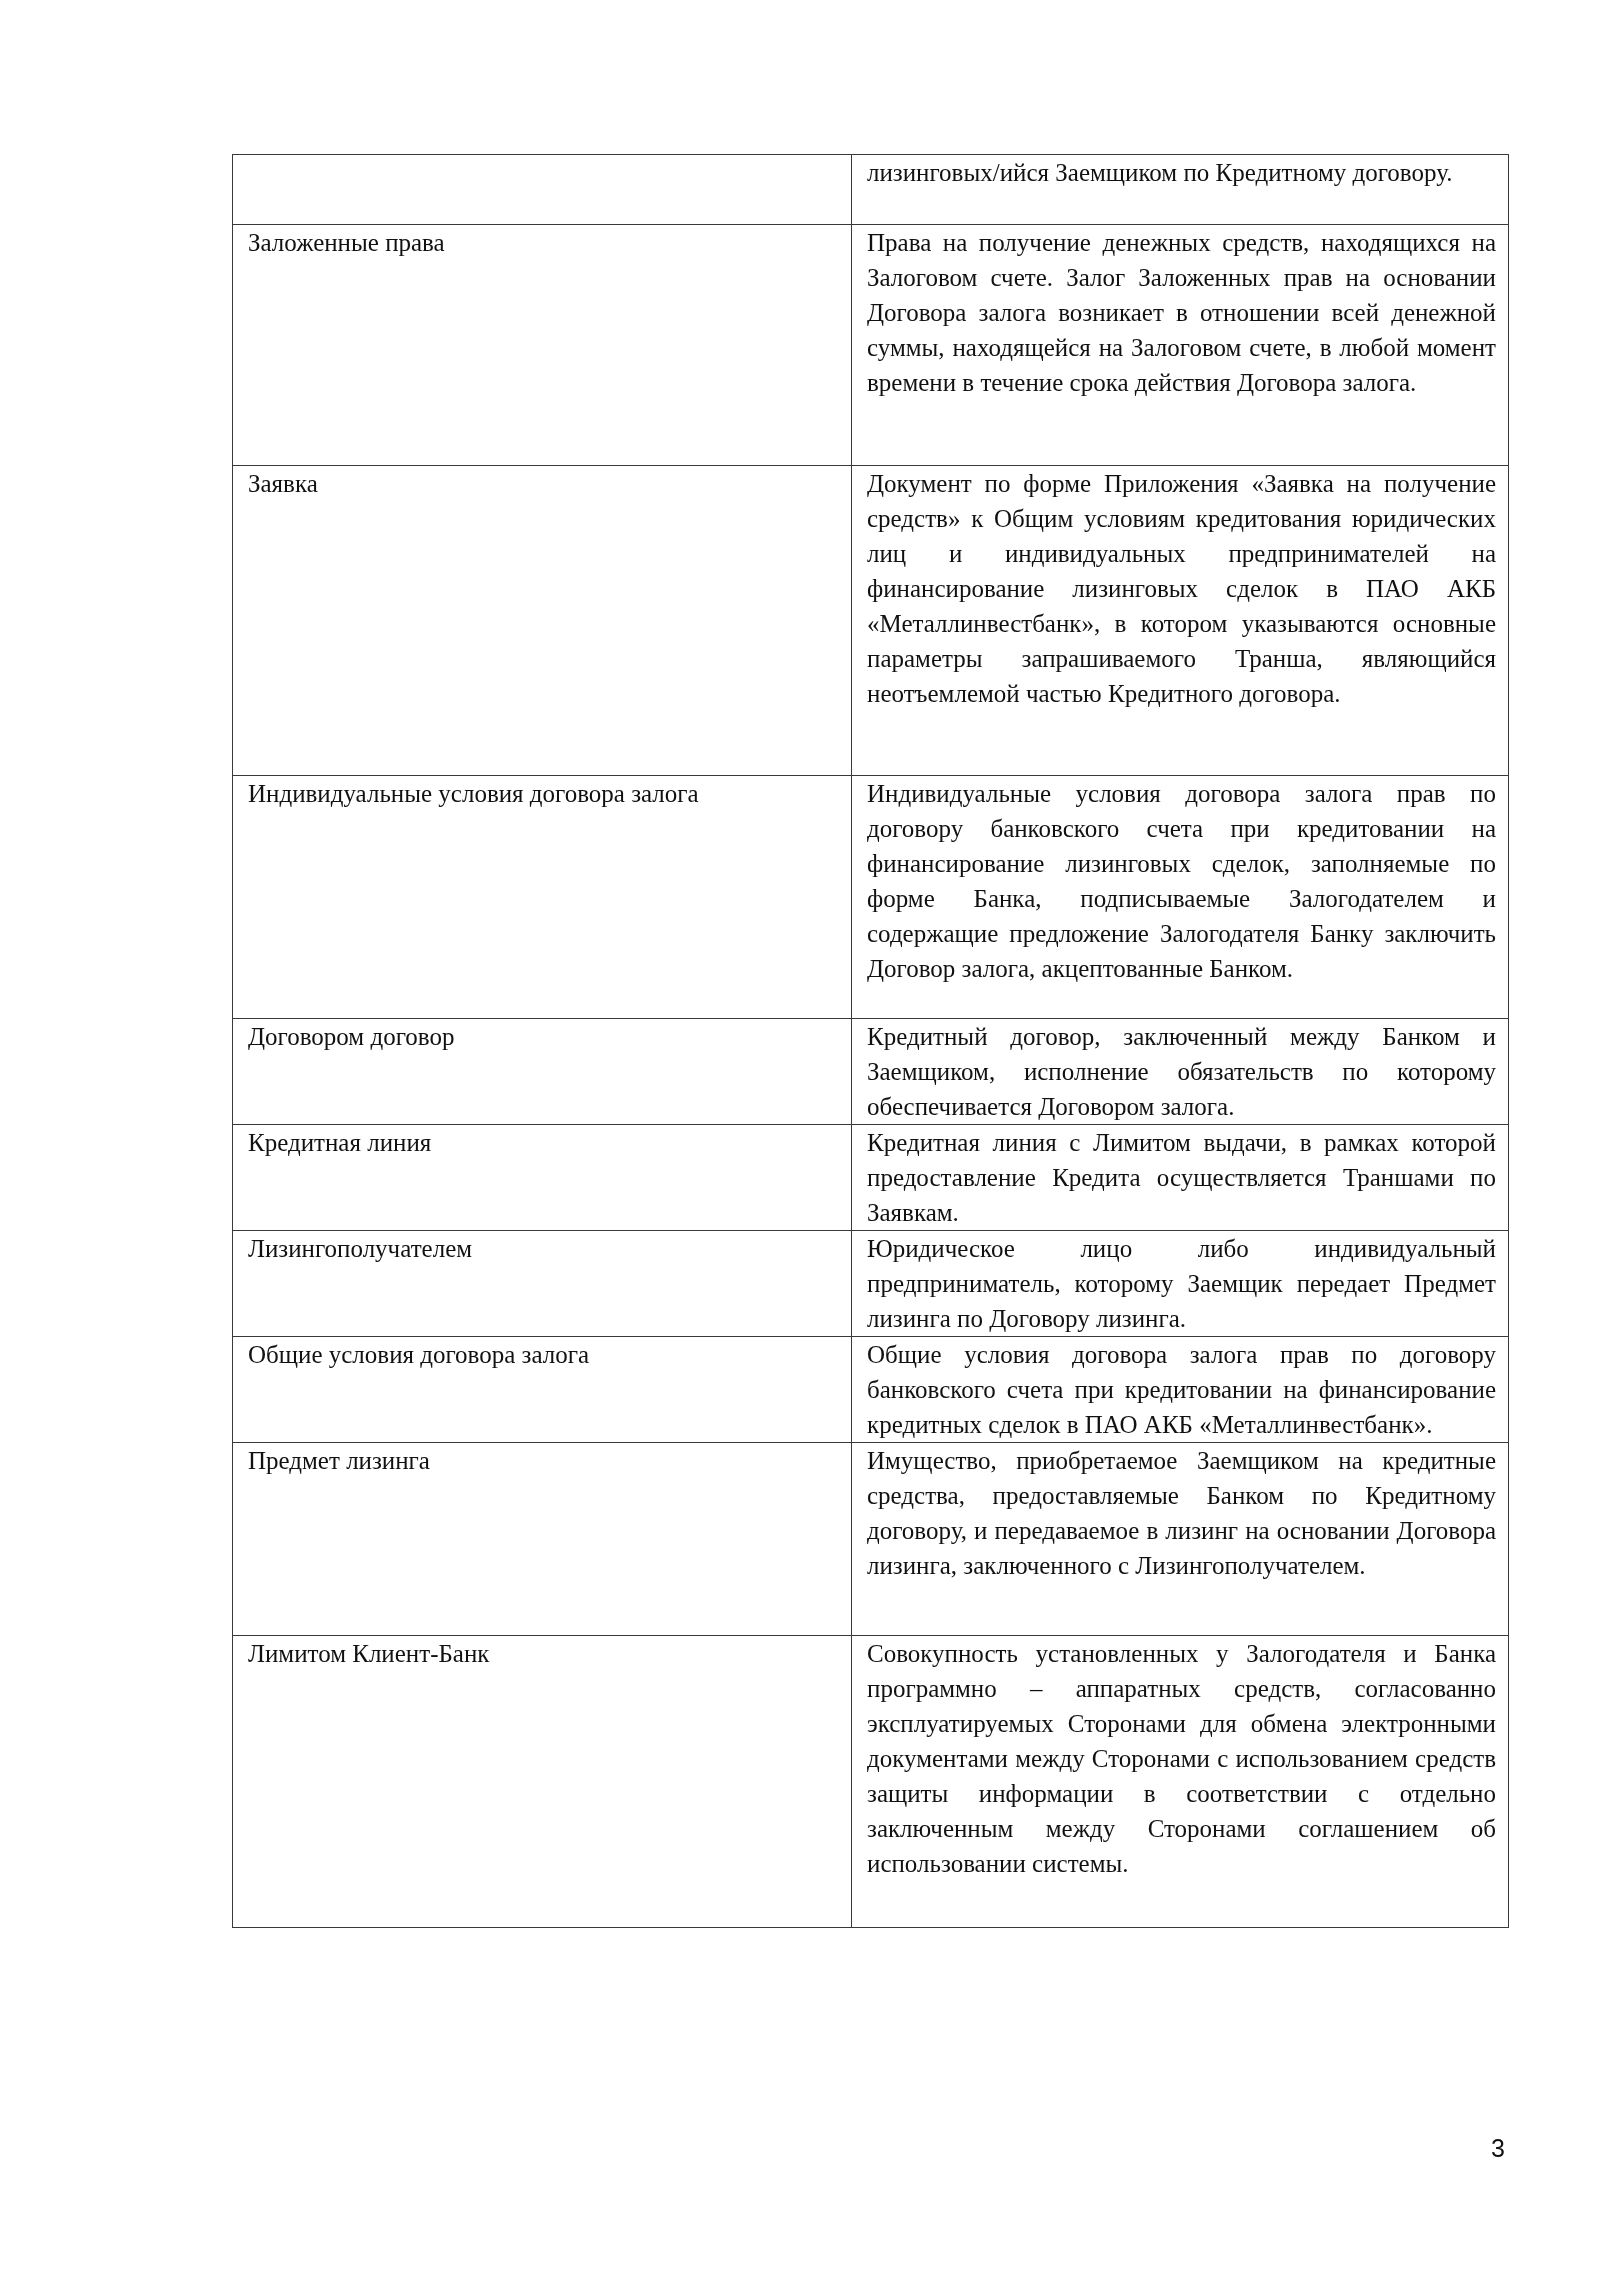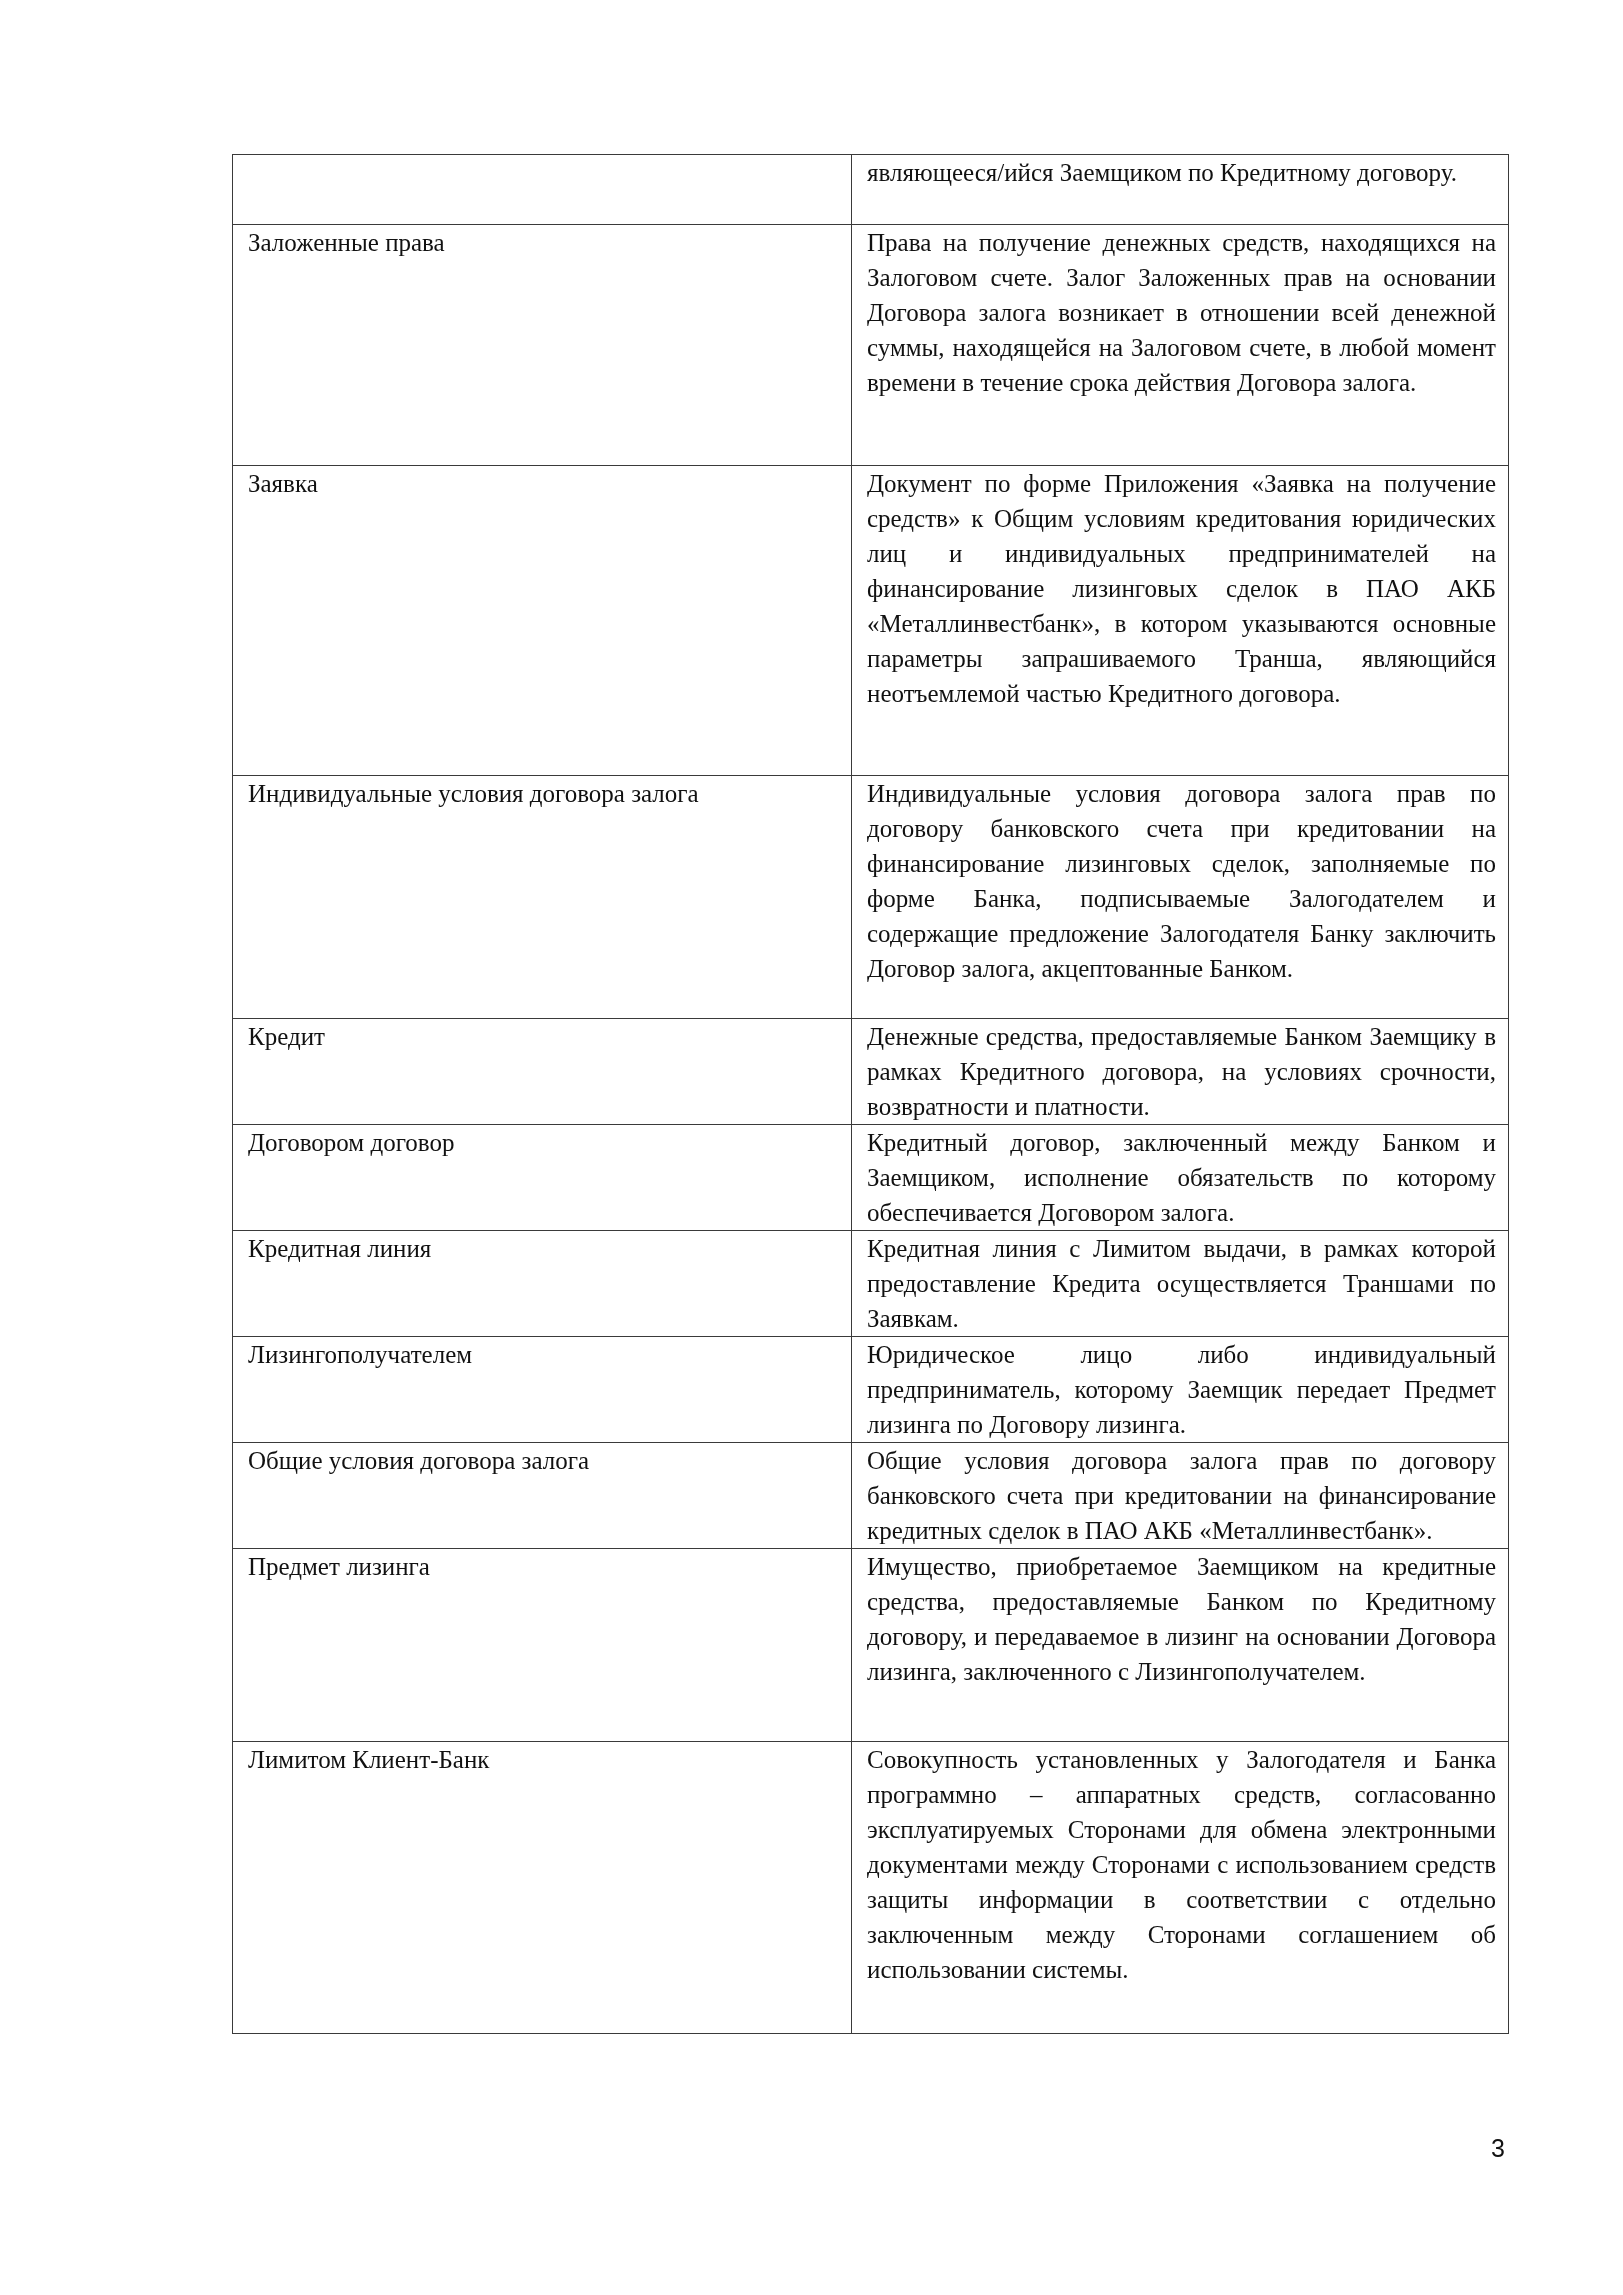--- a/index.html
+++ b/index.html
@@ -70,37 +70,33 @@
     }
   </style>
 </head>
 <body>
 
 <div class="page">
   <table class="defs">
     <tbody>
       <tr class="r0">
         <td class="term"></td>
-        <td class="definition">являющееся/ийся Заемщиком по Кредитному договору.</td>
+        <td class="definition">лизинговых/ийся Заемщиком по Кредитному договору.</td>
       </tr>
       <tr class="r1">
         <td class="term">Заложенные права</td>
         <td class="definition">Права на получение денежных средств, находящихся на Залоговом счете. Залог Заложенных прав на основании Договора залога возникает в отношении всей денежной суммы, находящейся на Залоговом счете, в любой момент времени в течение срока действия Договора залога.</td>
       </tr>
       <tr class="r2">
         <td class="term">Заявка</td>
         <td class="definition">Документ по форме Приложения «Заявка на получение средств» к Общим условиям кредитования юридических лиц и индивидуальных предпринимателей на финансирование лизинговых сделок в ПАО АКБ «Металлинвестбанк», в котором указываются основные параметры запрашиваемого Транша, являющийся неотъемлемой частью Кредитного договора.</td>
       </tr>
       <tr class="r3">
         <td class="term">Индивидуальные условия договора залога</td>
         <td class="definition">Индивидуальные условия договора залога прав по договору банковского счета при кредитовании на финансирование лизинговых сделок, заполняемые по форме Банка, подписываемые Залогодателем и содержащие предложение Залогодателя Банку заключить Договор залога, акцептованные Банком.</td>
-      </tr>
-      <tr class="r4">
-        <td class="term">Кредит</td>
-        <td class="definition">Денежные средства, предоставляемые Банком Заемщику  в рамках Кредитного договора, на условиях срочности, возвратности и платности.</td>
       </tr>
       <tr class="r5">
         <td class="term">Договором договор</td>
         <td class="definition">Кредитный договор, заключенный между Банком и Заемщиком, исполнение обязательств по которому обеспечивается Договором залога.</td>
       </tr>
       <tr class="r6">
         <td class="term">Кредитная линия</td>
         <td class="definition">Кредитная линия с Лимитом выдачи, в рамках которой предоставление Кредита осуществляется Траншами по Заявкам.</td>
       </tr>
       <tr class="r7">

